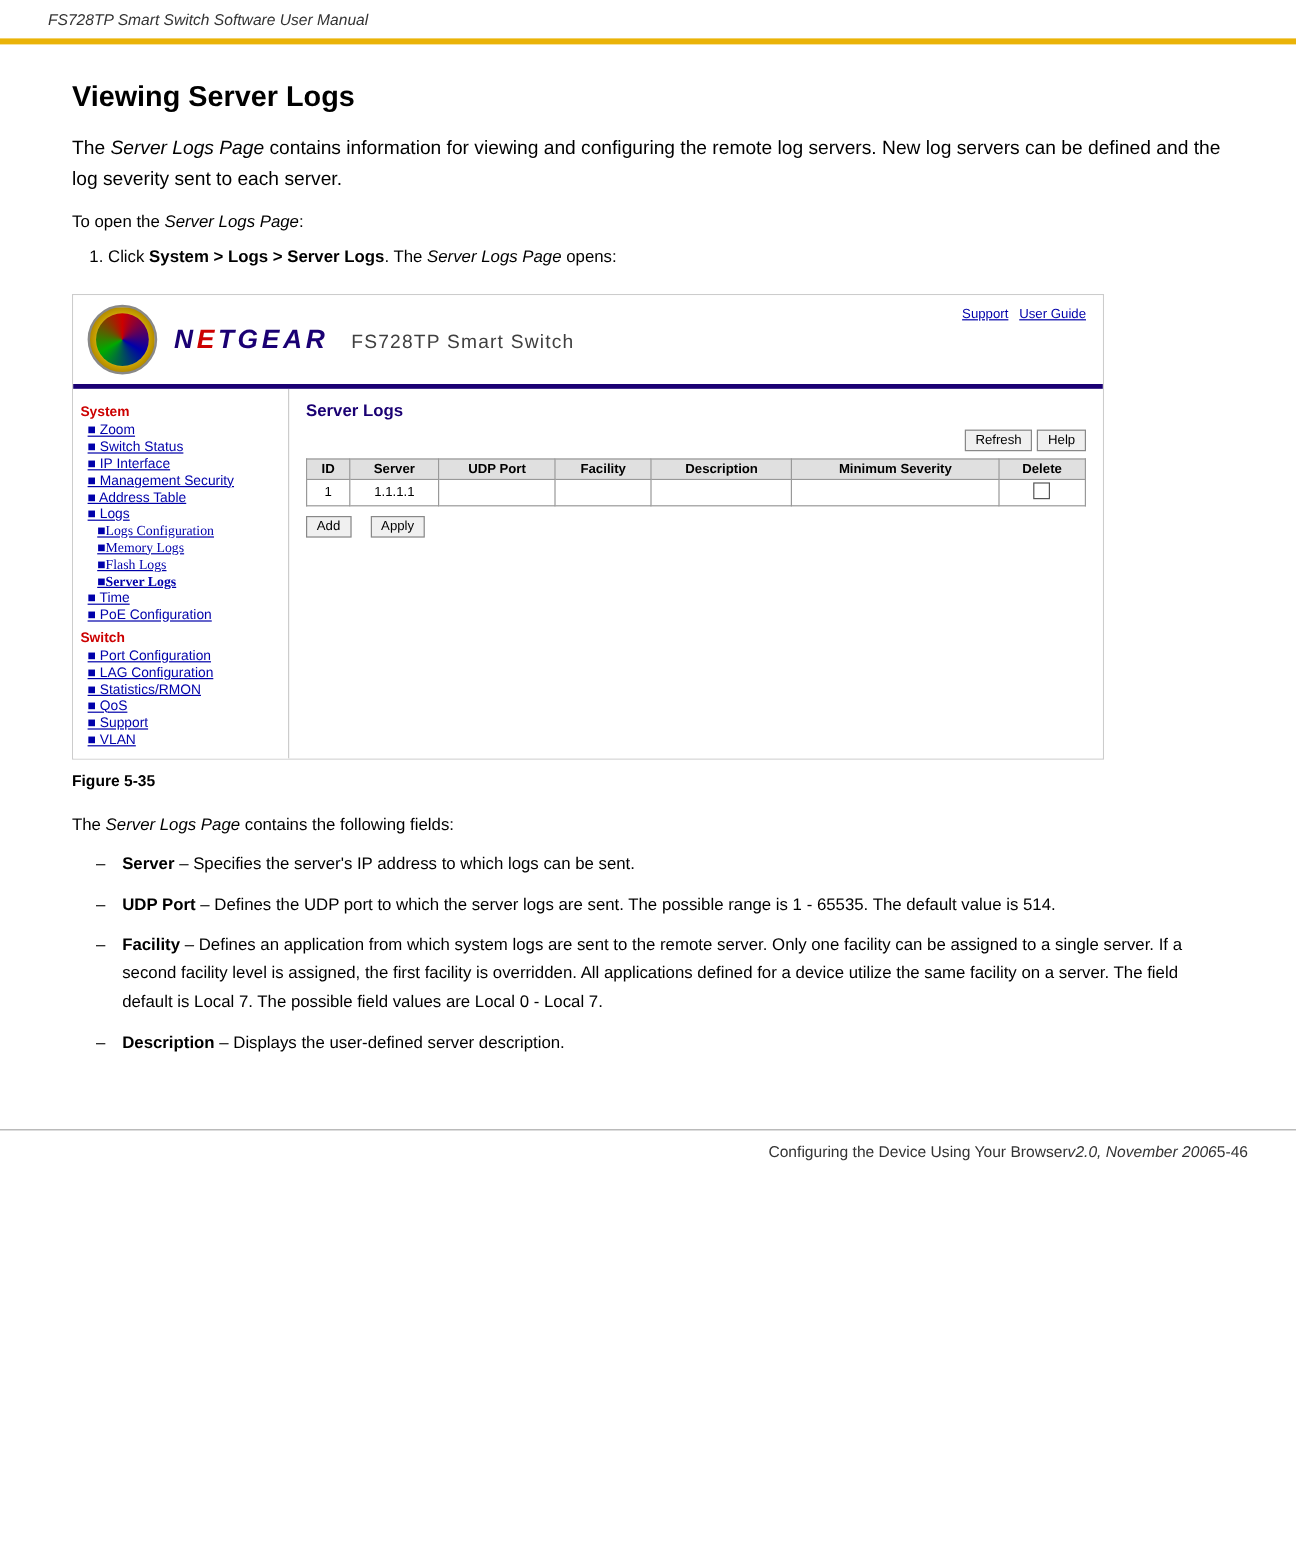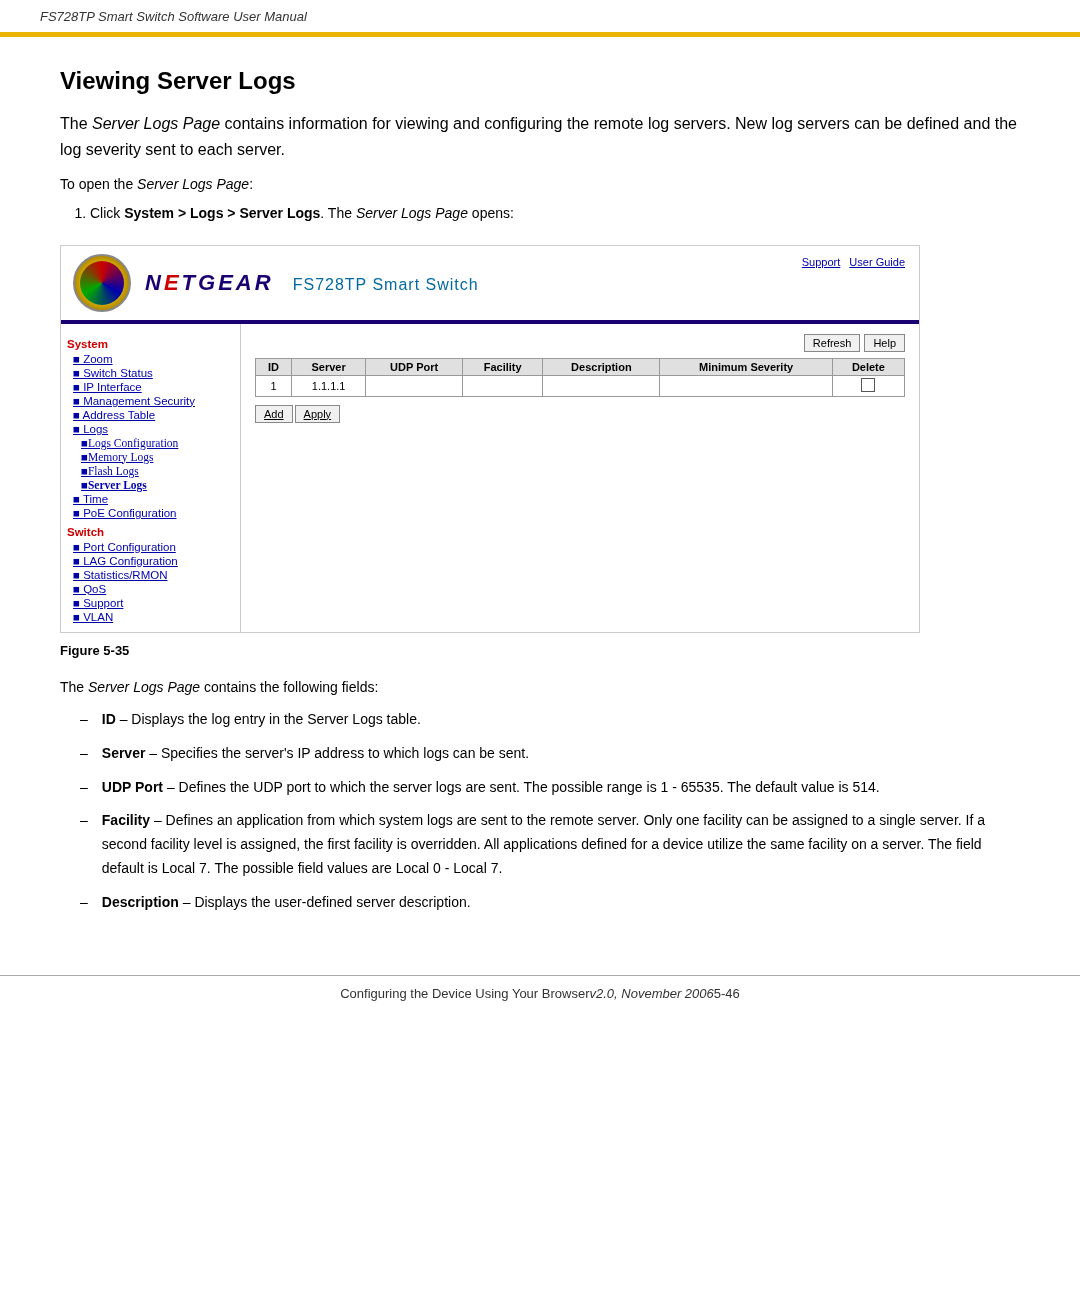--- a/index.html
+++ b/index.html
@@ -214,22 +214,21 @@
     }
     .ng-table td {
       border: 1px solid #999;
       padding: 2px 5px;
       text-align: center;
     }
 
     .ng-table-buttons {
       margin-top: 8px;
       display: flex;
-      gap: 2px;
-      text-decoration: underline;
+      gap: 16px;
     }
     .ng-table-buttons button {
       font-size: 11px;
       padding: 2px 8px;
       background: #f0f0f0;
       border: 1px solid #888;
       cursor: pointer;
     }
 
     .checkbox-cell {
@@ -275,21 +274,21 @@
     }
     .field-list li .bullet-content {
       flex: 1;
     }
     .field-list li strong { font-weight: bold; }
 
     
     .doc-footer {
       border-top: 1px solid #aaa;
       display: flex;
-      justify-content: center;
+      justify-content: flex-end;
       align-items: center;
       padding: 10px 40px;
       margin-top: 20px;
     }
     .doc-footer-left { font-size: 13px; color: #333; }
     .doc-footer-center { font-size: 13px; font-style: italic; color: #333; }
     .doc-footer-right { font-size: 13px; color: #333; }
   </style>
 </head>
 <body>
@@ -318,21 +317,21 @@
 
   <div class="screenshot-box">
 
     <div class="ng-header">
       <div class="ng-logo-circle">
         <div class="ng-logo-inner"></div>
       </div>
       <div class="ng-brand">
         <div class="ng-brand-name">
           <span style="color:#1a0073">N</span><span style="color:#c00">E</span><span style="color:#1a0073">TGEAR</span>
-          <span style="font-size:16px; font-weight:normal; color:#0369a1; margin-left:10px; letter-spacing:1px; font-style:normal;">FS728TP Smart Switch</span>
+          <span style="font-size:16px; font-weight:normal; color:#404040; margin-left:10px; letter-spacing:1px; font-style:normal;">FS728TP Smart Switch</span>
         </div>
       </div>
       <div class="ng-links">
         <a>Support</a>
         <a>User Guide</a>
       </div>
     </div>
 
     <div class="ng-body">
 
@@ -355,20 +354,21 @@
           <a>■ Port Configuration</a>
           <a>■ LAG Configuration</a>
           <a>■ Statistics/RMON</a>
           <a>■ QoS</a>
           <a>■ Support</a>
           <a>■ VLAN</a>
         </div>
       </div>
 
       <div class="ng-main">
+        <div class="ng-page-title">Server Logs</div>
 
         <div class="ng-toolbar">
           <button>Refresh</button>
           <button>Help</button>
         </div>
 
         <table class="ng-table">
           <thead>
             <tr>
               <th>ID</th>
@@ -405,25 +405,20 @@
 
   <p class="figure-caption">Figure 5-35</p>
 
   <p class="field-desc">
     The <em>Server Logs Page</em> contains the following fields:
   </p>
 
   <ul class="field-list">
     <li>
       <span class="bullet-content">
-        <strong>ID</strong> – Displays the log entry in the Server Logs table.
-      </span>
-    </li>
-    <li>
-      <span class="bullet-content">
         <strong>Server</strong> – Specifies the server's IP address to which logs can be sent.
       </span>
     </li>
     <li>
       <span class="bullet-content">
         <strong>UDP Port</strong> – Defines the UDP port to which the server logs are sent. The possible range is 1 - 65535. The default value is 514.
       </span>
     </li>
     <li>
       <span class="bullet-content">

